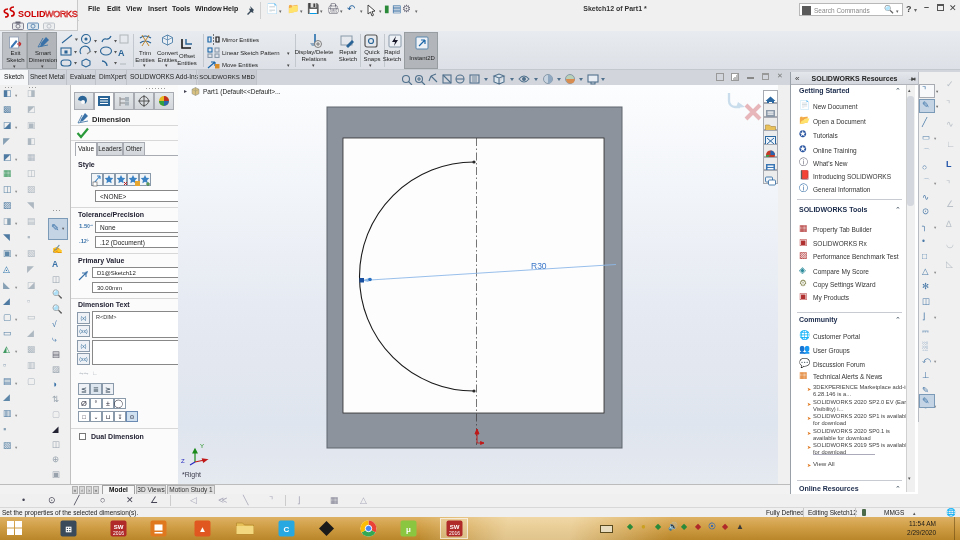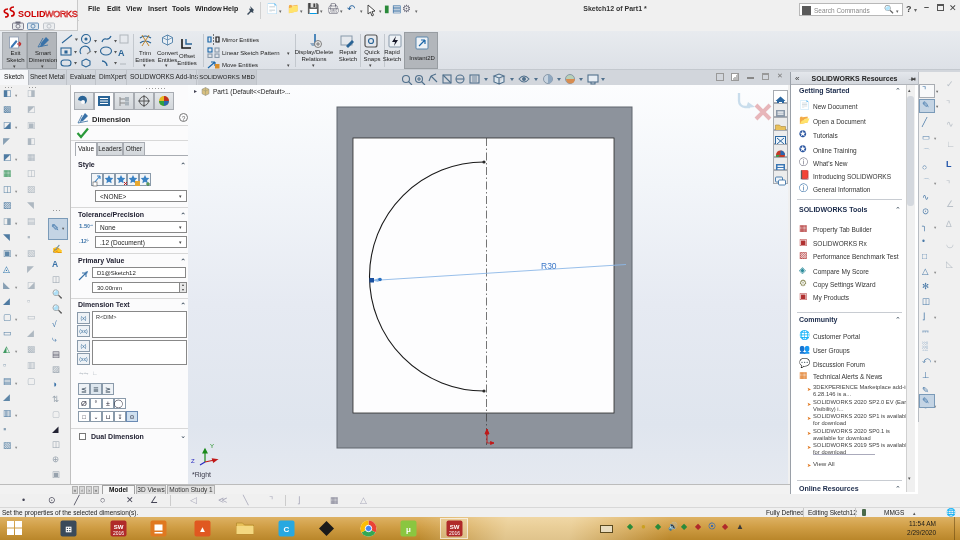--- a/index.html
+++ b/index.html
@@ -502,21 +502,21 @@
     <div class="abs" style="left:36px;width:12px;height:11px;border:1px solid #8a9aaa;background:#fff;color:#223;font-size:6px;text-align:center;line-height:10px;">↧</div>
     <div class="abs" style="left:48px;width:12px;height:11px;border:1px solid #6a8ab4;background:#cfe0f0;color:#223;font-size:6px;text-align:center;line-height:10px;">⊙</div>
   </div>
   <div class="abs" style="left:0px;top:343px;width:118px;height:1px;background:#d8d8d8;"></div>
 
   <div class="abs" style="left:8px;top:348px;width:7px;height:7px;border:1px solid #777;background:#fff;"></div>
   <div class="abs" style="left:20px;top:348px;font-size:7px;font-weight:bold;color:#223;">Dual Dimension</div>
   <div class="abs" style="left:109px;top:346px;font-size:7.5px;color:#345;">⌄</div>
 </div>
 
-<div id="canvas" class="abs" style="left:188px;top:85px;width:600px;height:399px;background:linear-gradient(180deg,#fcfdfe 0%,#f2f5f9 25%,#e6eaf2 55%,#dfe5ee 85%,#e5e9f0 100%);">
+<div id="canvas" class="abs" style="left:178px;top:85px;width:600px;height:399px;background:linear-gradient(180deg,#fcfdfe 0%,#f2f5f9 25%,#e6eaf2 55%,#dfe5ee 85%,#e5e9f0 100%);">
 
   <div class="abs" style="left:6px;top:2px;font-size:6px;color:#445;">▸</div>
   <svg class="abs" style="left:13px;top:2px" width="9" height="9" viewBox="0 0 9 9">
       <path d="M4.5 0.5 l3.5 1.8 v4.4 l-3.5 1.8 -3.5 -1.8 v-4.4 z" fill="#d8c080" stroke="#888" stroke-width="0.5"></path>
       <path d="M4.5 0.5 v8 M1 2.3 l3.5 1.8 3.5 -1.8" stroke="#997" stroke-width="0.5" fill="none"></path>
     </svg>
   <div class="abs" style="left:25px;top:3px;font-size:6.5px;color:#222;">Part1 (Default&lt;&lt;Default&gt;...</div>
 
   <svg class="abs" style="left:0;top:0" width="600" height="399" viewBox="0 0 600 399">
 

